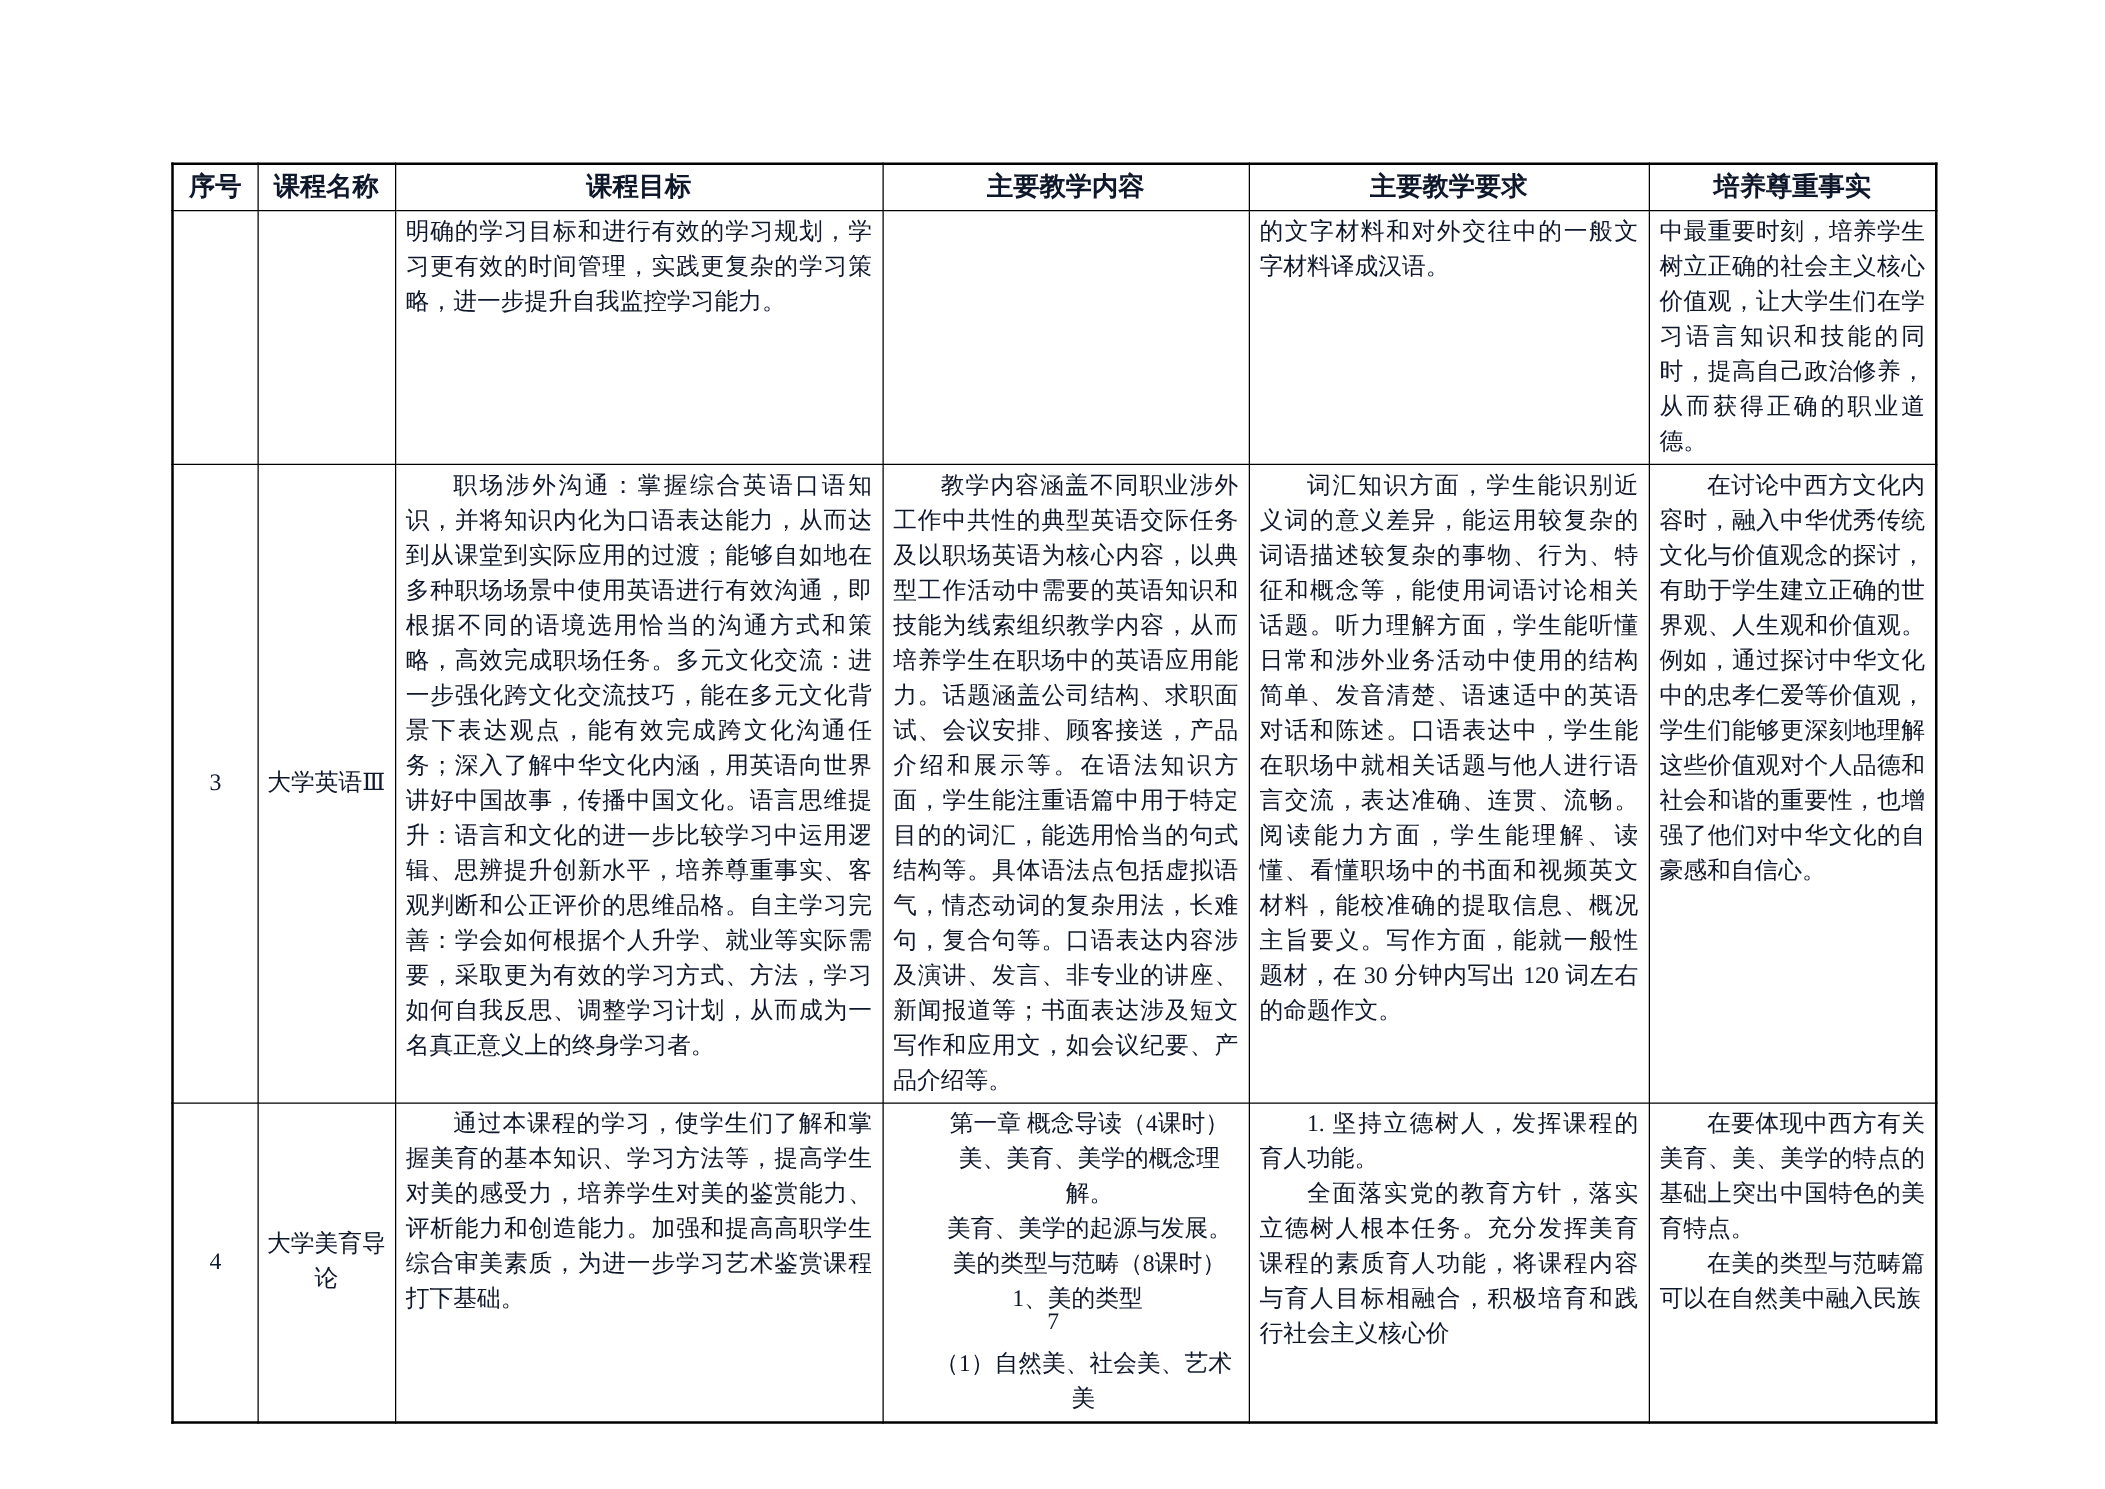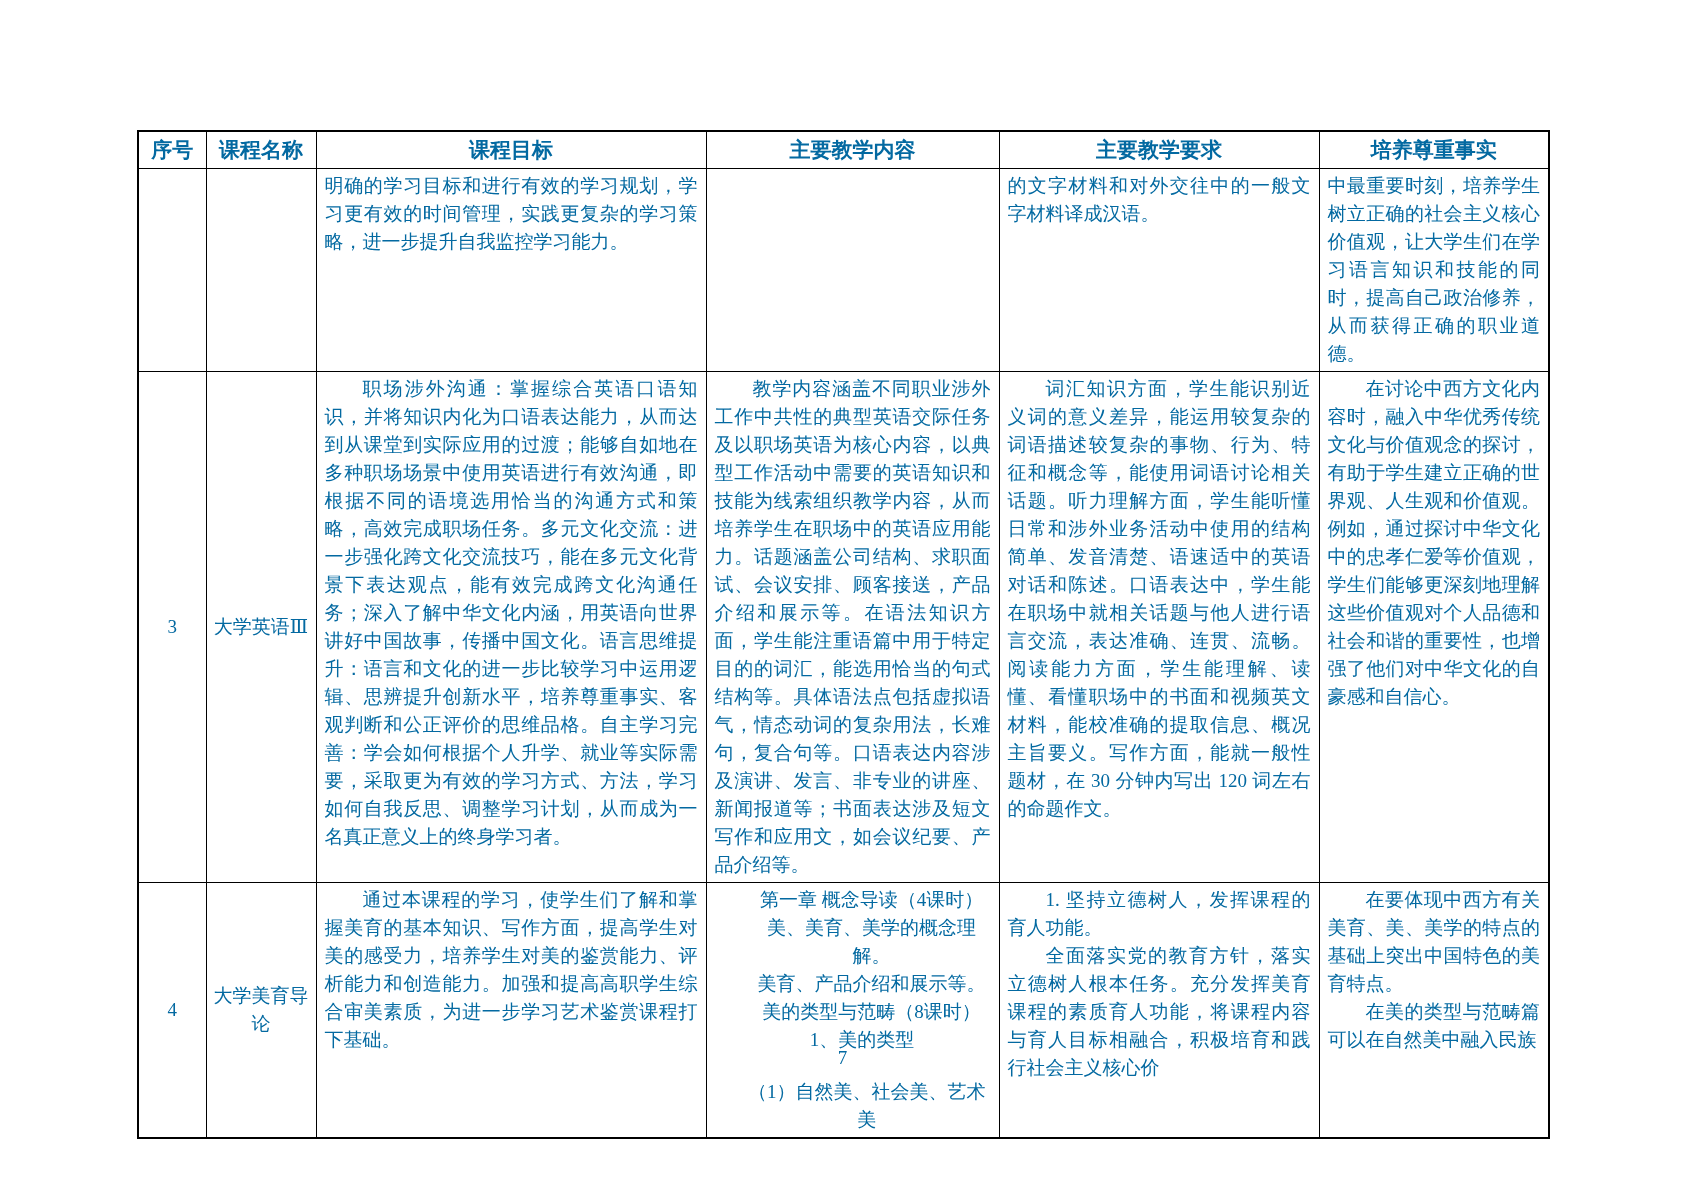--- a/index.html
+++ b/index.html
@@ -7,21 +7,21 @@
     padding: 0;
     background: #ffffff;
   }
   .sheet {
     position: relative;
     width: 1684px;
     height: 1191px;
     background: #ffffff;
     overflow: hidden;
     font-family: "Liberation Serif", "DejaVu Serif", serif;
-    color: #0369a1;
+    color: #0f172a;
   }
   table.course-table {
     position: absolute;
     left: 137px;
     top: 130px;
     width: 1411px;
     border-collapse: collapse;
     table-layout: fixed;
     border: 2px solid #000;
   }
@@ -120,26 +120,26 @@
       </td>
       <td>
         <div class="txt ind">在讨论中西方文化内容时，融入中华优秀传统文化与价值观念的探讨，有助于学生建立正确的世界观、人生观和价值观。例如，通过探讨中华文化中的忠孝仁爱等价值观，学生们能够更深刻地理解这些价值观对个人品德和社会和谐的重要性，也增强了他们对中华文化的自豪感和自信心。</div>
       </td>
     </tr>
 
     <tr>
       <td class="seq-cell">4</td>
       <td class="name-cell">大学美育导论</td>
       <td>
-        <div class="txt ind">通过本课程的学习，使学生们了解和掌握美育的基本知识、写作方面，提高学生对美的感受力，培养学生对美的鉴赏能力、评析能力和创造能力。加强和提高高职学生综合审美素质，为进一步学习艺术鉴赏课程打下基础。</div>
+        <div class="txt ind">通过本课程的学习，使学生们了解和掌握美育的基本知识、学习方法等，提高学生对美的感受力，培养学生对美的鉴赏能力、评析能力和创造能力。加强和提高高职学生综合审美素质，为进一步学习艺术鉴赏课程打下基础。</div>
       </td>
       <td class="content-cell">
         <div class="l-a">第一章 概念导读（4课时）</div>
         <div class="l-a">美、美育、美学的概念理解。</div>
-        <div class="l-a">美育、产品介绍和展示等。</div>
+        <div class="l-a">美育、美学的起源与发展。</div>
         <div class="l-a">美的类型与范畴（8课时）</div>
         <div class="l-b">1、美的类型</div>
         <div class="l-c">（1）自然美、社会美、艺术美</div>
       </td>
       <td>
         <div class="txt ind">1. 坚持立德树人，发挥课程的育人功能。</div>
         <div class="txt ind">全面落实党的教育方针，落实立德树人根本任务。充分发挥美育课程的素质育人功能，将课程内容与育人目标相融合，积极培育和践行社会主义核心价</div>
       </td>
       <td>
         <div class="txt ind">在要体现中西方有关美育、美、美学的特点的基础上突出中国特色的美育特点。</div>

